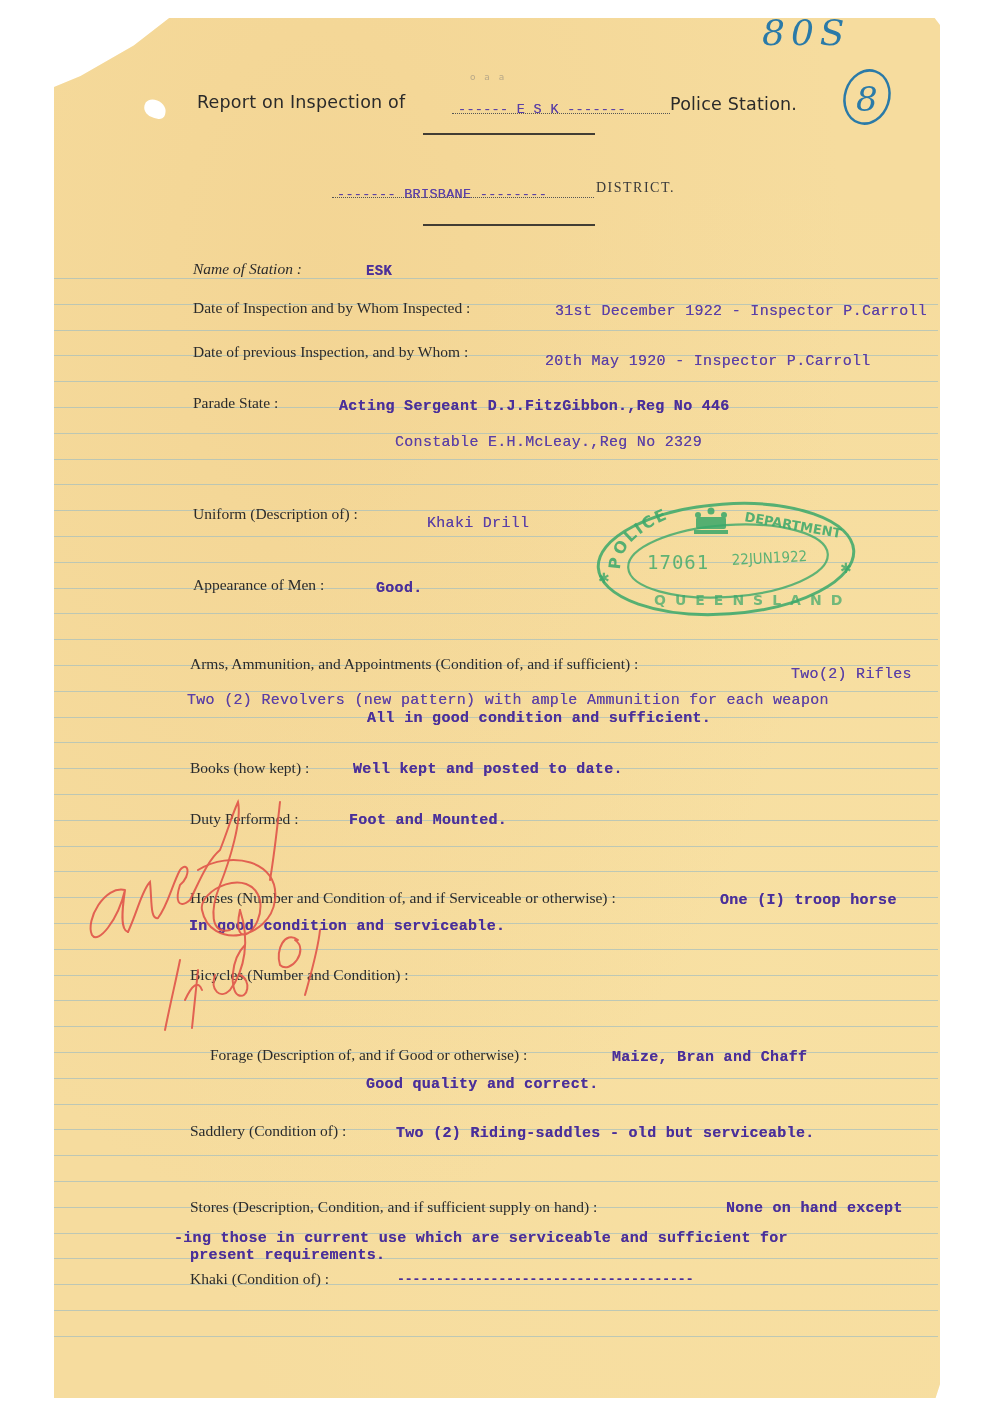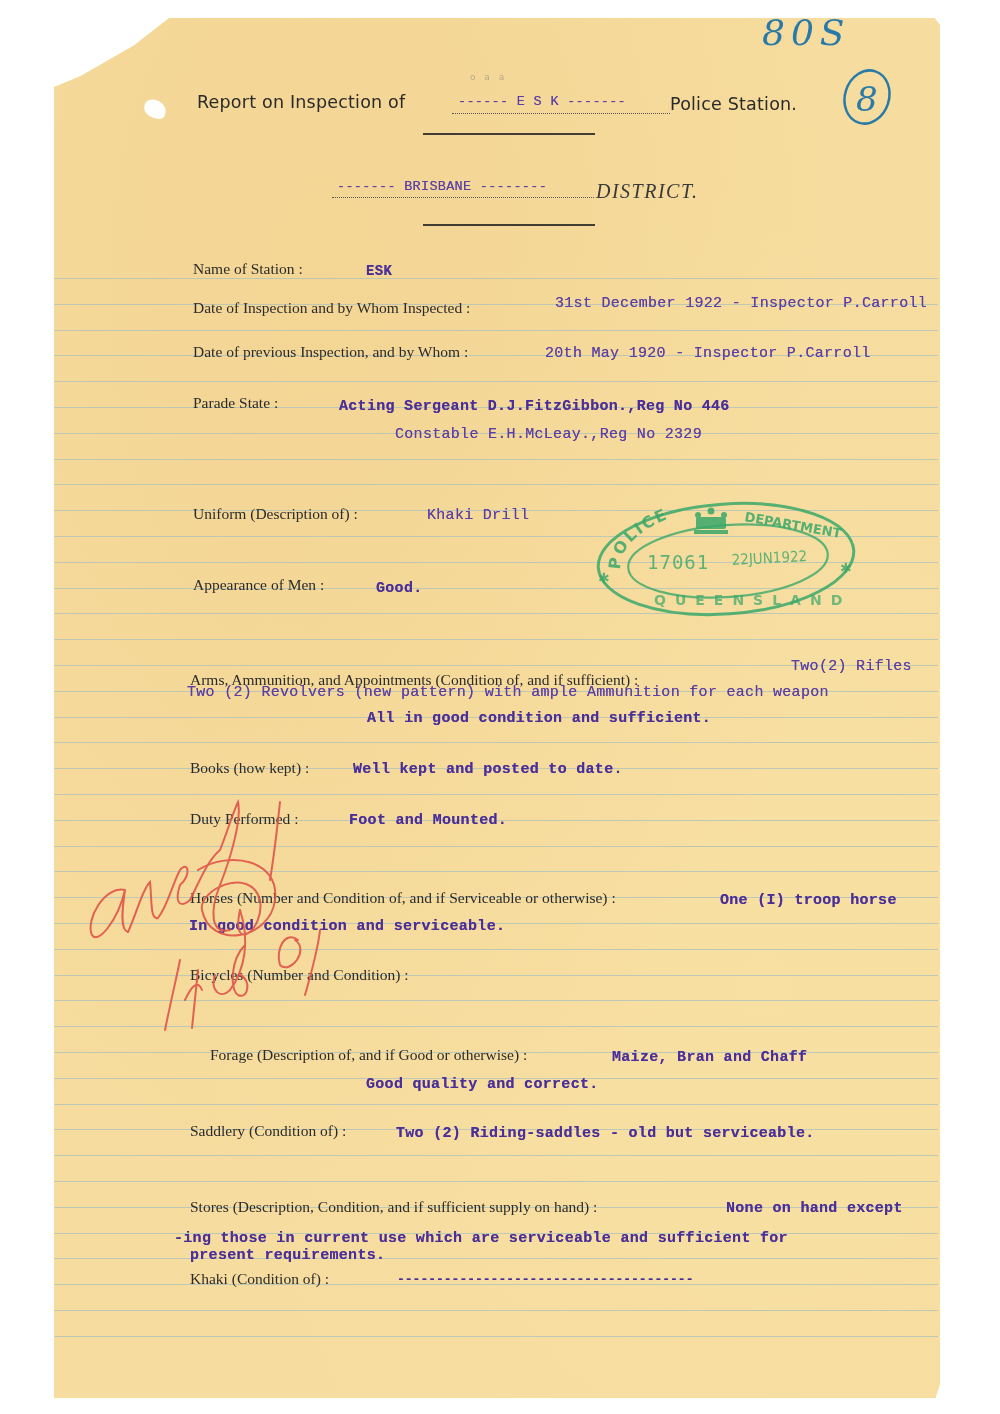--- a/index.html
+++ b/index.html
@@ -26,29 +26,29 @@
     }
     .title-printed {
       position: absolute; font-family: "DejaVu Sans", sans-serif;
       font-size: 17.5px; color: #2a2a2a; letter-spacing: 0.2px; white-space: nowrap;
     }
     .serif-label {
       position: absolute; font-family: "Liberation Serif", serif; font-size: 15.5px;
       color: #2b2b2b; white-space: nowrap;
     }
     .serif-italic {
-      position: absolute; font-family: "Liberation Serif", serif; font-style: italic;
-      font-size: 20px; color: #3a3a3a; letter-spacing: 1.5px; white-space: nowrap;
+      position: absolute; font-family: "Liberation Serif", serif; 
+      font-size: 14px; color: #3a3a3a; letter-spacing: 1.5px; white-space: nowrap;
     }
     .typed {
       position: absolute; font-family: "Liberation Mono", monospace; font-size: 15px;
       color: #4a2f9a; font-weight: bold; white-space: nowrap; letter-spacing: 0.3px;
       text-shadow: 0 0 0.6px rgba(60,30,150,0.6);
     }
-    .typed.light { font-weight: normal; color: #5a3fa8; }
+    .typed.light { font-weight: normal; color: #5a3fa8; margin-top: 8px; }
     .dotted-under {
       position: absolute; height: 0; border-bottom: 1px dotted #555;
     }
     .solid-rule {
       position: absolute; height: 2px; background: #222; opacity: 0.85;
     }
     .handwriting-blue {
       position: absolute; font-family: "DejaVu Serif", serif; font-style: italic;
       color: #2a7aa8; white-space: nowrap;
     }
@@ -124,40 +124,40 @@
 <div class="typed light" style="left:458px; top:94px; font-size:13.5px;">------ E S K -------</div>
 <div class="dotted-under" style="left:452px; top:113px; width:218px;"></div>
 <div class="title-printed" style="left:670px; top:94px;">Police Station.</div>
 <div class="solid-rule" style="left:423px; top:133px; width:172px;"></div>
 
 <div class="typed light" style="left:337px; top:179px; font-size:13.5px;">------- BRISBANE --------</div>
 <div class="dotted-under" style="left:332px; top:197px; width:262px;"></div>
 <div class="serif-italic" style="left:596px; top:180px;">DISTRICT.</div>
 <div class="solid-rule" style="left:423px; top:224px; width:172px;"></div>
 
-<div class="serif-label" style="left:193px; top:260px;">Name of Station :</div>
+<div class="serif-label" style="left:193px; top:260px;font-style:italic;">Name of Station :</div>
 <div class="typed" style="left:366px; top:263px; font-size:14px;">ESK</div>
 
 <div class="serif-label" style="left:193px; top:292px;margin-top:7px;">Date of Inspection and by Whom Inspected :</div>
 <div class="typed light" style="left:555px; top:295px;">31st December 1922 - Inspector P.Carroll</div>
 
 <div class="serif-label" style="left:193px; top:343px;">Date of previous Inspection, and by Whom :</div>
 <div class="typed light" style="left:545px; top:345px;">20th May 1920 - Inspector P.Carroll</div>
 
 <div class="serif-label" style="left:193px; top:394px;">Parade State :</div>
 <div class="typed" style="left:339px; top:398px;">Acting Sergeant D.J.FitzGibbon.,Reg No 446</div>
 <div class="typed light" style="left:395px; top:426px;">Constable E.H.McLeay.,Reg No 2329</div>
 
 <div class="serif-label" style="left:193px; top:505px;">Uniform (Description of) :</div>
 <div class="typed light" style="left:427px; top:507px;">Khaki Drill</div>
 
 <div class="serif-label" style="left:193px; top:576px;">Appearance of Men :</div>
 <div class="typed" style="left:376px; top:580px;">Good.</div>
 
-<div class="serif-label" style="left:190px; top:655px;margin-top:16px;">Arms, Ammunition, and Appointments (Condition of, and if sufficient) :</div>
+<div class="serif-label" style="left:190px; top:655px;">Arms, Ammunition, and Appointments (Condition of, and if sufficient) :</div>
 <div class="typed light" style="left:791px; top:658px;">Two(2) Rifles</div>
 <div class="typed light" style="left:187px; top:684px;">Two (2) Revolvers (new pattern) with ample Ammunition for each weapon</div>
 <div class="typed" style="left:367px; top:710px;">All in good condition and sufficient.</div>
 
 <div class="serif-label" style="left:190px; top:759px;">Books (how kept) :</div>
 <div class="typed" style="left:353px; top:761px;">Well kept and posted to date.</div>
 
 <div class="serif-label" style="left:190px; top:810px;">Duty Performed :</div>
 <div class="typed" style="left:349px; top:812px;">Foot and Mounted.</div>
 

